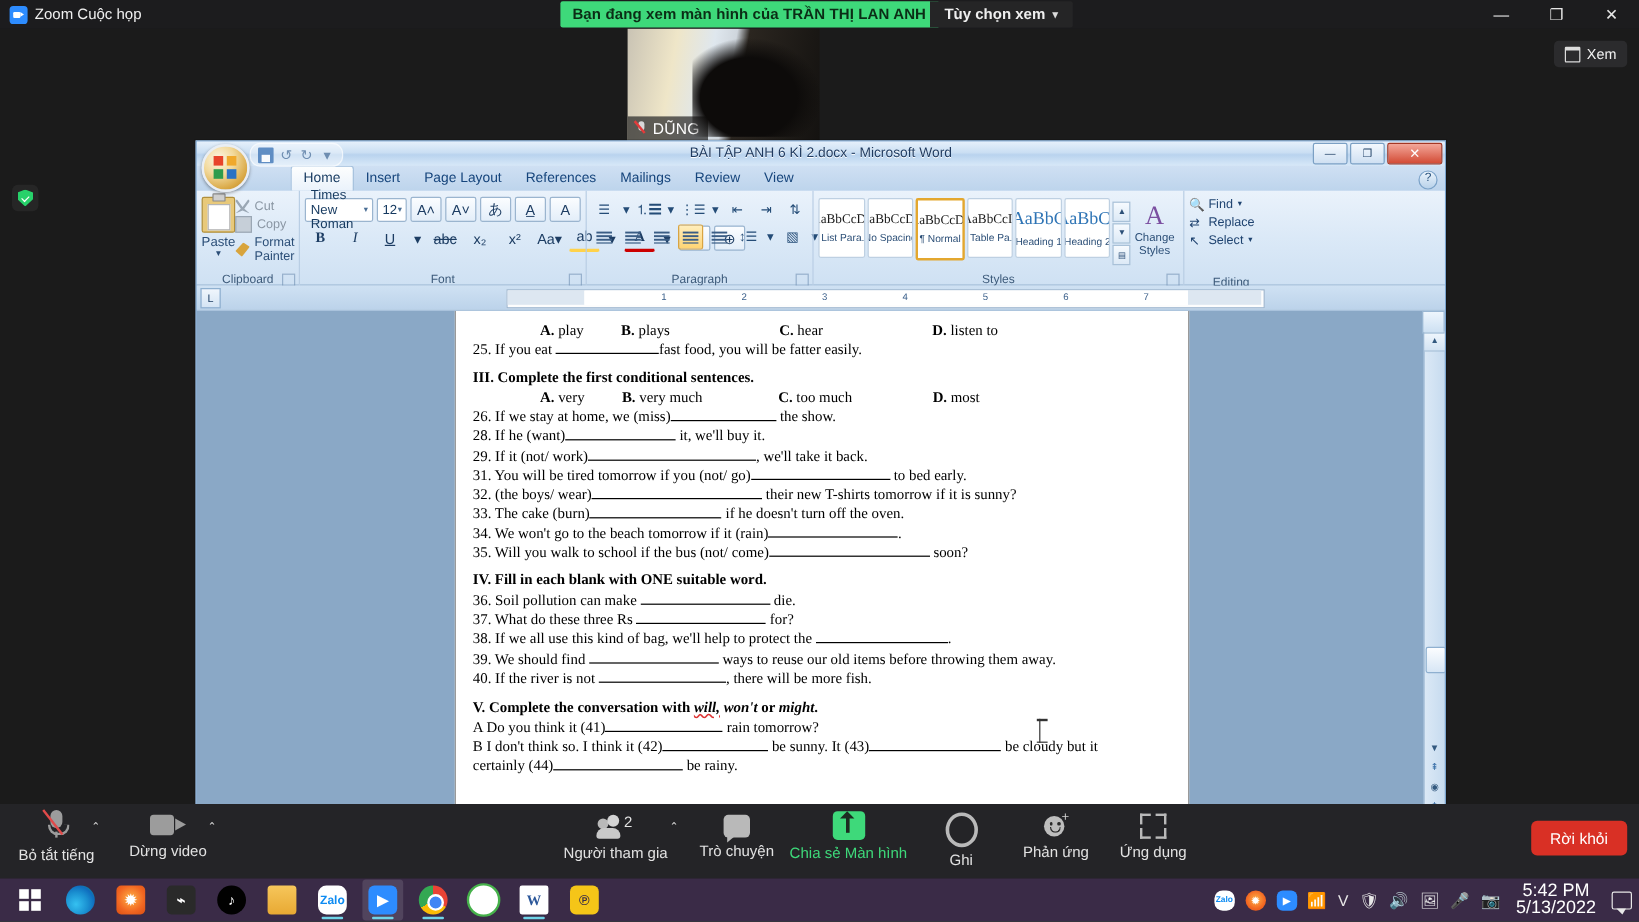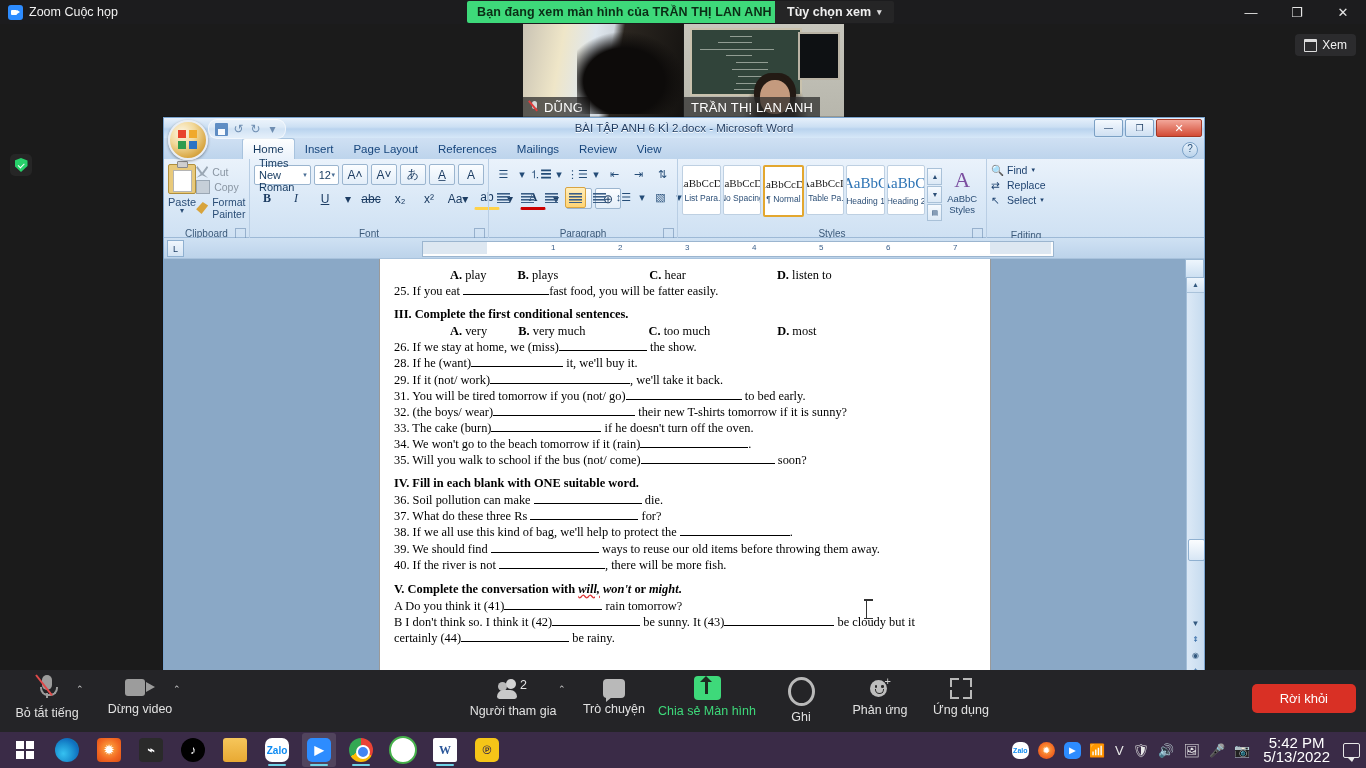--- a/index.html
+++ b/index.html
@@ -306,21 +306,21 @@
   .rec-ico { width: 21px; height: 23px; border-radius: 50%; border: 3px solid #b9b9b9; margin-top: 3px; }
   .react-ico { width: 20px; height: 22px; position: relative; margin-top: 3px; }
   .react-face { position: absolute; left: 0; top: 3px; width: 17px; height: 17px; background: #bdbdbd; border-radius: 50%; }
   .react-eye { position: absolute; width: 2.5px; height: 2.5px; background: #2b2b2b; border-radius: 50%; top: 8px; }
   .react-smile { position: absolute; left: 5px; top: 12px; width: 7px; height: 3.5px; border: 1.4px solid #2b2b2b;
     border-top: none; border-radius: 0 0 7px 7px; }
   .react-plus { position: absolute; right: -1px; top: 0; color: #cfcfcf; font-size: 11px; line-height: 9px; }
   .apps-ico { width: 22px; height: 21px; margin-top: 4px; position: relative; }
   .apps-ico span { position:absolute; border-color:#b9b9b9; border-style: solid; width:7px; height:7px; }
   .leave-btn { position: absolute; right: 10px; top: 14px; background: #d93025; color: #fff;
-    padding: 7px 28px; border-radius: 5px; font-size: 13px; }
+    padding: 7px 16px; border-radius: 5px; font-size: 13px; }
 
   
   .taskbar { position: absolute; left: 0; top: 732px; width: 1366px; height: 36px; background: #3a2b47; }
   .tb-left { position: absolute; left: 8px; top: 0; height: 36px; display: flex; align-items: center; gap: 8px; }
   .tb-app { width: 34px; height: 34px; display: flex; align-items: center; justify-content: center; position: relative; border-radius: 3px; }
   .tb-app.active { background: rgba(255,255,255,.12); }
   .tb-ind { position: absolute; bottom: 1px; left: 8px; width: 18px; height: 2.5px; background: #6fd4e8; border-radius: 2px; }
   .ic { width: 24px; height: 24px; border-radius: 4px; display:flex; align-items:center; justify-content:center;
     font-size: 12px; color: #fff; font-weight: bold; }
   .ic-start { width: 18px; height: 18px; background:
@@ -381,40 +381,20 @@
     </div>
   </div>
 
   <div class="videos">
     <div class="vid vid-a">
       <div class="vid-label">
         <span class="mic-muted"></span>
         <span>DŨNG</span>
       </div>
     </div>
-    <div class="vid vid-b">
-      <div class="vid-b-wall"></div>
-      <div class="chalkboard">
-        <div class="chalk-line" style="left:38px;top:6px;width:22px"></div>
-        <div class="chalk-line" style="left:26px;top:12px;width:34px"></div>
-        <div class="chalk-line" style="left:8px;top:19px;width:74px"></div>
-        <div class="chalk-line" style="left:34px;top:25px;width:26px"></div>
-        <div class="chalk-line" style="left:44px;top:32px;width:32px"></div>
-        <div class="chalk-line" style="left:40px;top:39px;width:36px"></div>
-        <div class="chalk-line" style="left:46px;top:46px;width:28px"></div>
-        <div class="chalk-line" style="left:44px;top:53px;width:22px"></div>
-        <div class="chalk-line" style="left:42px;top:59px;width:30px"></div>
-      </div>
-      <div class="tvbox"></div>
-      <div class="teacher"></div>
-      <div class="teacher-head"></div>
-      <div class="vid-label">
-        <span>TRẦN THỊ LAN ANH</span>
-      </div>
-    </div>
   </div>
 
   <div class="word-win">
 
     <div class="word-titlebar">
       <span class="word-title">BÀI TẬP ANH 6 KÌ 2.docx  -  Microsoft Word</span>
       <div class="word-wbtns">
         <div class="wbtn">—</div>
         <div class="wbtn">❐</div>
         <div class="wbtn close">✕</div>
@@ -581,21 +561,21 @@
             <span class="style-prev big">AaBbCc</span>
             <span class="style-name">Heading 2</span>
           </div>
           <div class="style-scroll">
             <div class="ssbtn">▲</div>
             <div class="ssbtn">▼</div>
             <div class="ssbtn">▤</div>
           </div>
           <div class="change-styles">
             <span class="cs-ico">A</span>
-            <span class="cs-lbl">AaBbC Styles</span>
+            <span class="cs-lbl">Change Styles</span>
           </div>
         </div>
         <div class="rgroup-label">Styles</div>
         <div class="rgl-dlg"></div>
       </div>
 
       <div class="rgroup edit-grp">
         <div class="ecmd">
           <span class="mini-ico">🔍</span>
           <span>Find</span>

